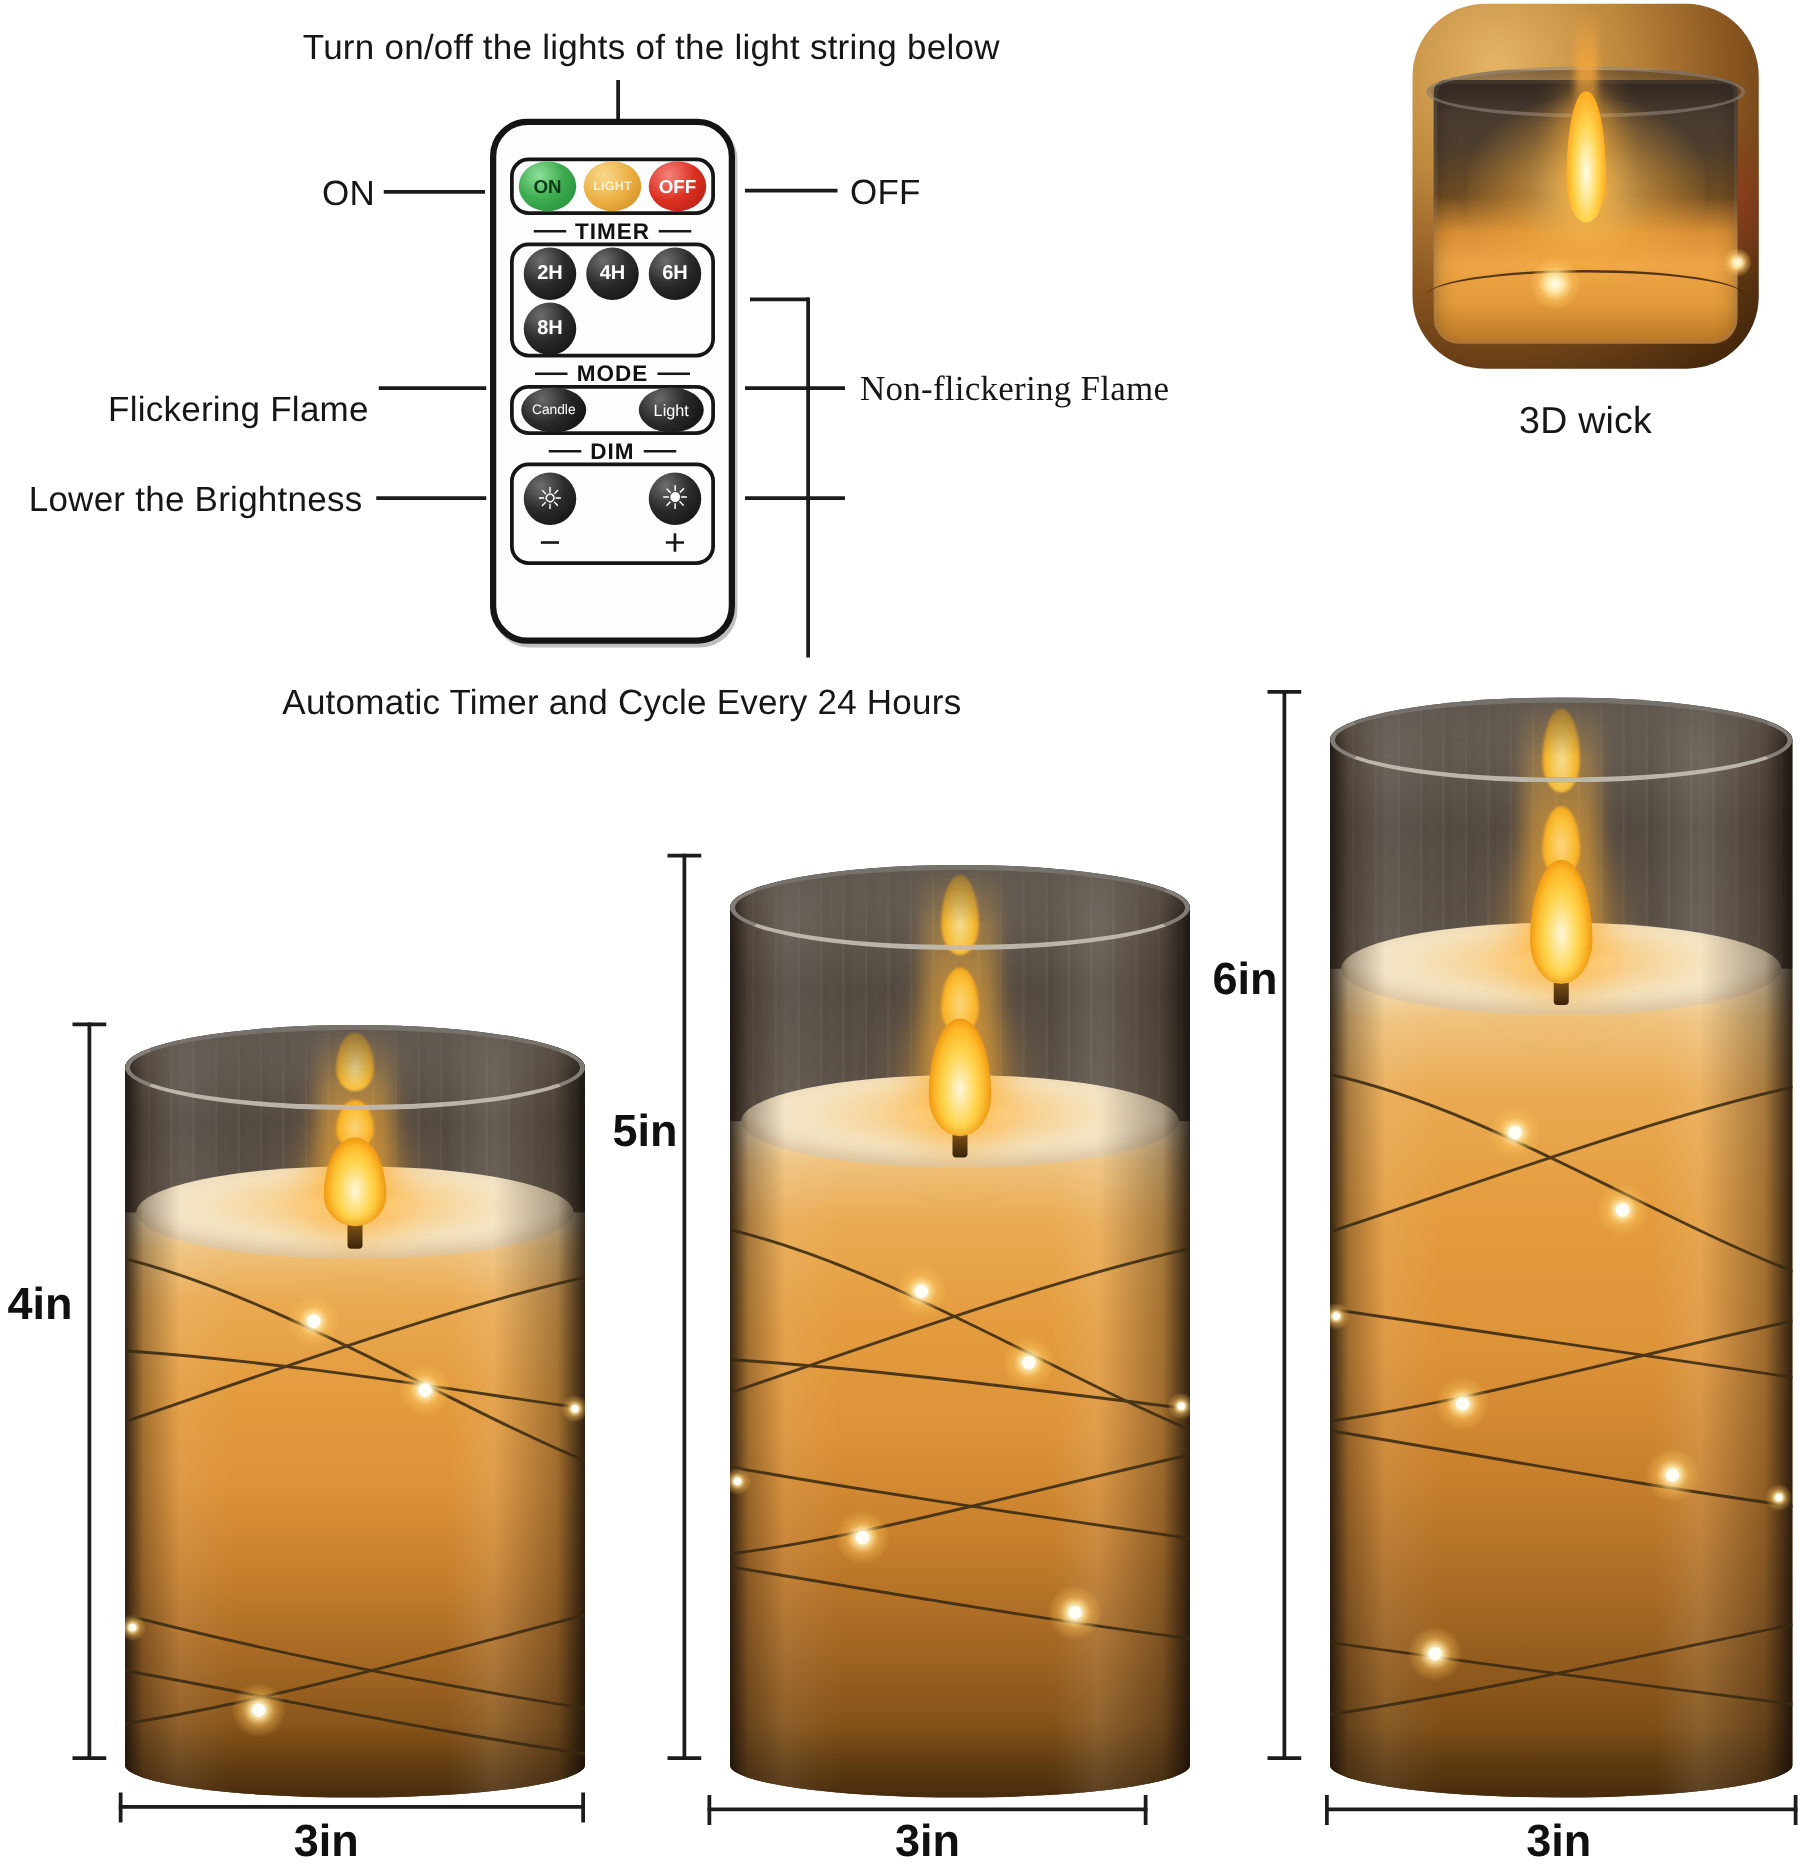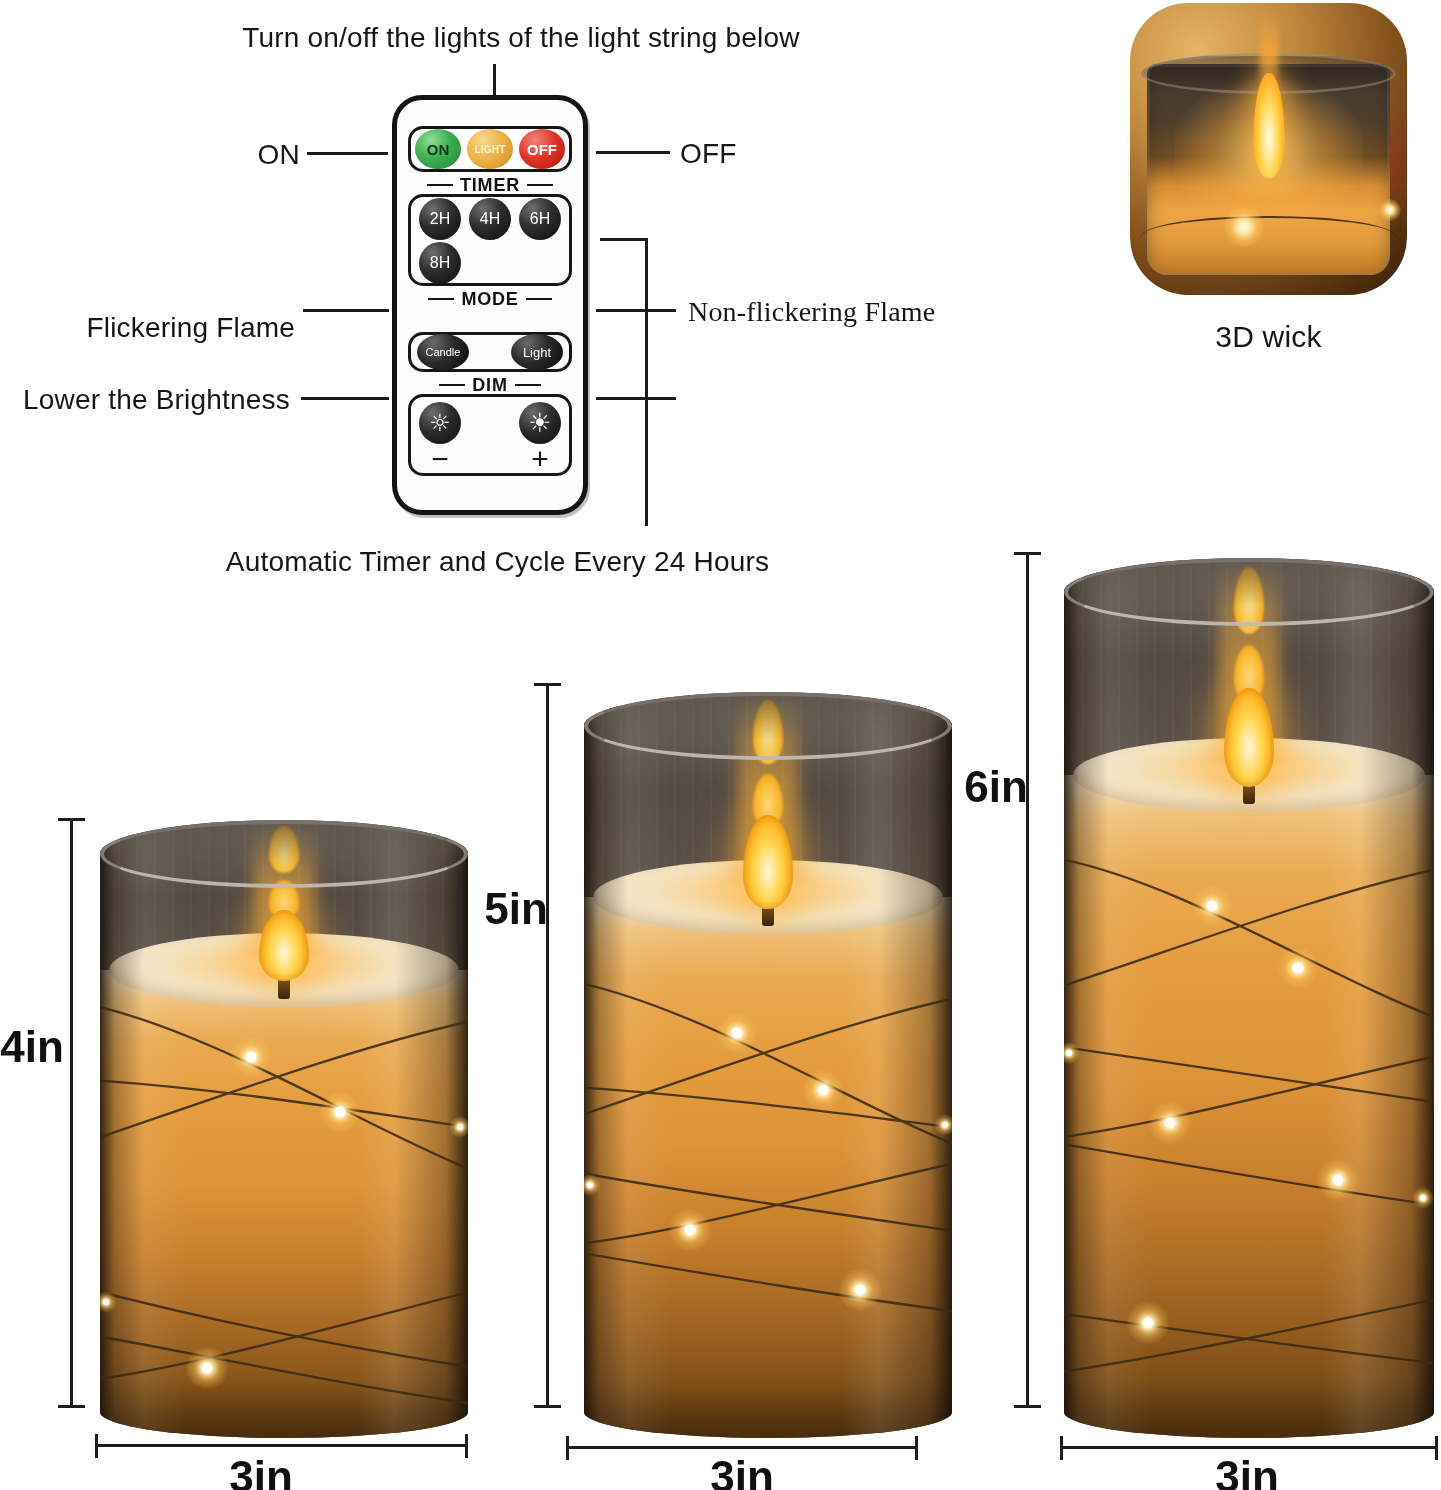--- a/index.html
+++ b/index.html
@@ -44,25 +44,25 @@
   .btn-on { background:radial-gradient(circle at 35% 28%, #8fdf9a 0%, #3fae52 45%, #1e8736 100%);
     color:#0b3a16; font-size:15px; }
   .btn-light { background:radial-gradient(circle at 35% 28%, #f9d98c 0%, #eaac3e 55%, #c9861f 100%);
     color:#fdf3d0; font-size:10px; letter-spacing:.2px; }
   .btn-off { background:radial-gradient(circle at 35% 28%, #f4837a 0%, #dd2f22 50%, #a81c10 100%);
     color:#fff; font-size:15px; }
   .sec-label { display:flex; align-items:center; justify-content:center; gap:7px;
     font-size:18px; font-weight:bold; color:#111; letter-spacing:.8px; height:18px; margin-top:4px; }
   .sec-label::before, .sec-label::after { content:""; width:26px; height:2.5px; background:#161616; }
   .r-timer { height:92px; flex-wrap:wrap; padding:0 8px; }
-  .btn-black { width:42px; height:42px; border-radius:50%; color:#fff; font-weight:normal; font-size:16px;
+  .btn-black { width:42px; height:42px; border-radius:50%; color:#fff; font-weight:bold; font-size:16px;
     background:radial-gradient(circle at 32% 25%, #6e6e6e 0%, #2c2c2c 45%, #0c0c0c 100%);
     display:flex; align-items:center; justify-content:center; }
   .r-timer .btn-black { margin:1px 0; }
-  .r-mode { height:40px; padding:0 6px;margin-top:24px; }
+  .r-mode { height:40px; padding:0 6px; }
   .btn-pill { width:52px; height:36px; border-radius:50%; color:#fff;
     background:radial-gradient(circle at 32% 25%, #6a6a6a 0%, #2a2a2a 45%, #0b0b0b 100%);
     display:flex; align-items:center; justify-content:center; }
   .btn-candle { font-size:11px; }
   .btn-lightm { font-size:13px; }
   .r-dim { height:82px; flex-direction:column; justify-content:center; gap:2px; padding:4px 8px 0 8px; }
   .dim-row { width:100%; display:flex; justify-content:space-between; align-items:center; }
   .sun { font-family:"DejaVu Sans",sans-serif; color:#fff; }
   .sun-low { font-size:24px; }
   .sun-high { font-size:26px; }
@@ -131,21 +131,21 @@
     background:linear-gradient(180deg, rgba(88,80,72,.6), rgba(88,80,72,0) 72%); }
   .wires { position:absolute; inset:0; }
 
   
   .dim-v { position:absolute; width:3px; background:#1c1c1c; }
   .dim-v::before, .dim-v::after { content:""; position:absolute; left:-12px; width:27px; height:3px; background:#1c1c1c; }
   .dim-v::before { top:0; } .dim-v::after { bottom:0; }
   .dim-h { position:absolute; height:3px; background:#1c1c1c; }
   .dim-h::before, .dim-h::after { content:""; position:absolute; top:-10px; width:3px; height:24px; background:#1c1c1c; }
   .dim-h::before { left:0; } .dim-h::after { right:0; }
-  .dim-label { position:absolute; font-size:44px; font-weight:600; color:#101010; text-align:center; }
+  .dim-label { position:absolute; font-size:36px; font-weight:600; color:#101010; text-align:center; }
   #dv1 { left:70px; top:818px; height:590px; }
   #dv2 { left:546px; top:683px; height:725px; }
   #dv3 { left:1026px; top:552px; height:856px; }
   #dh1 { left:95px;  top:1444px; width:373px; }
   #dh2 { left:566px; top:1446px; width:352px; }
   #dh3 { left:1060px; top:1446px; width:378px; }
   #l4in { left:0px;   top:1022px; width:64px; }
   #l5in { left:484px; top:884px;  width:64px; }
   #l6in { left:964px; top:762px;  width:64px; }
   #l3a { left:223px;  top:1452px; width:76px; }

